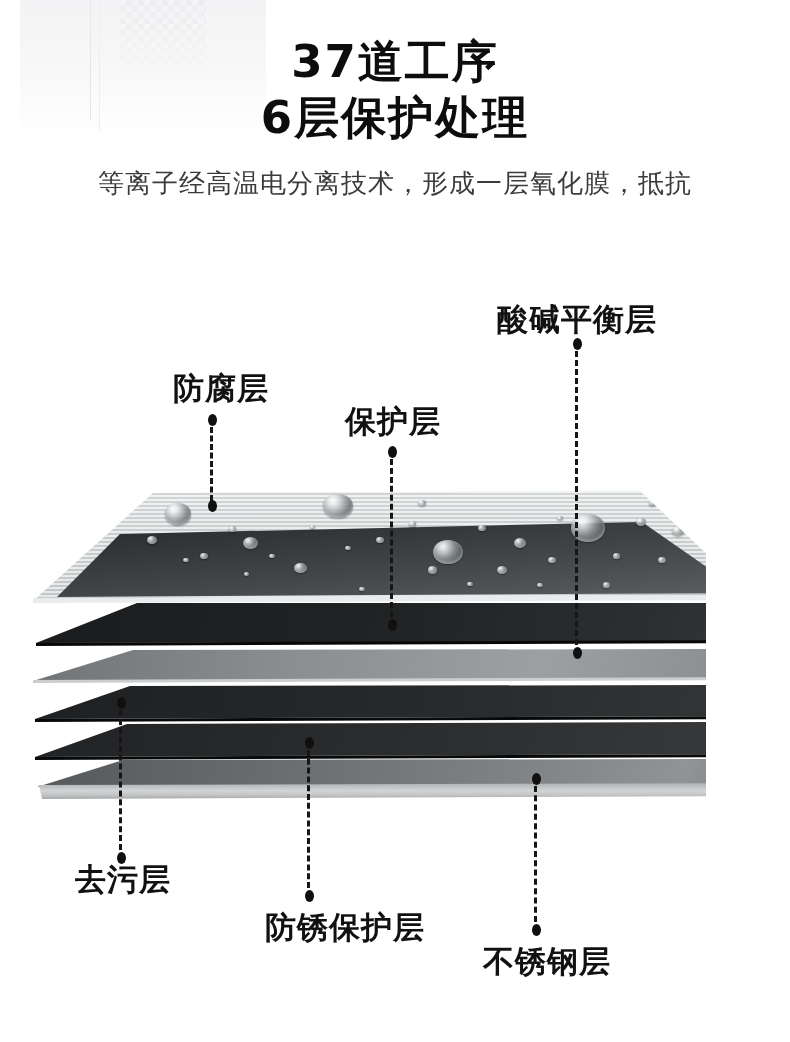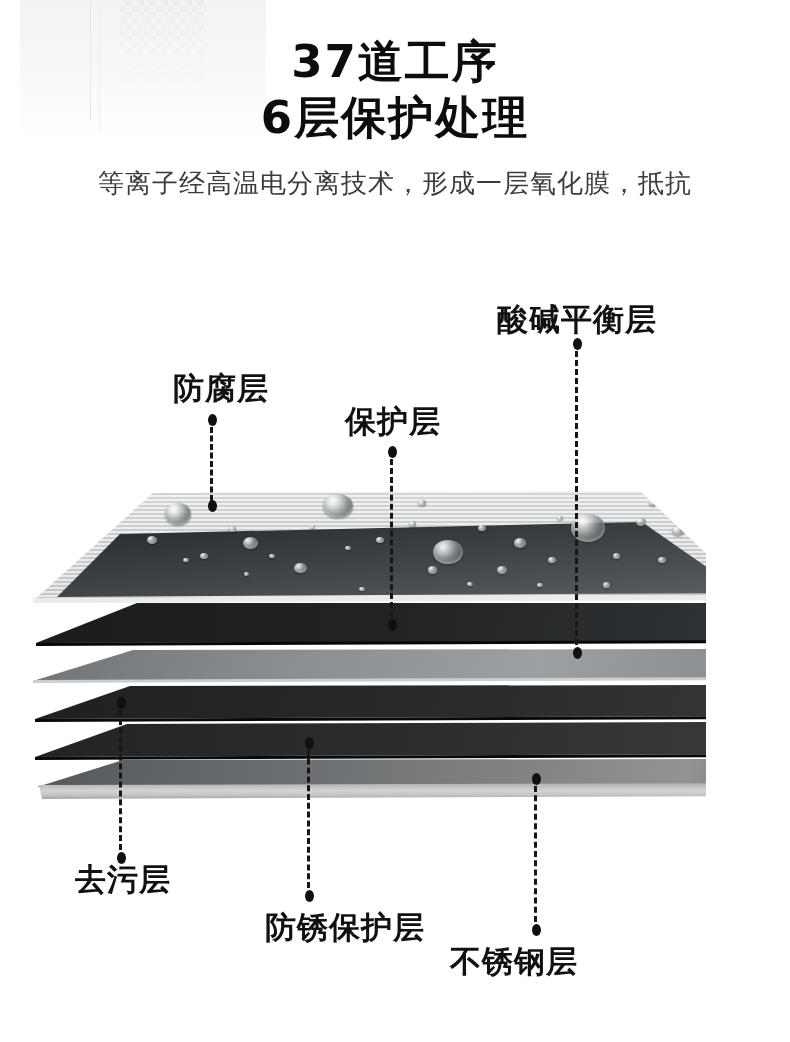--- a/index.html
+++ b/index.html
@@ -182,17 +182,17 @@
       <span class="dot" style="left:305px;top:737px;"></span>
       <span class="dash" style="left:307px;top:750px;height:138px;"></span>
       <span class="dot" style="left:305px;top:890px;"></span>
       <div class="callout-label" style="left:226px;top:910px;width:166px;margin-left:36px;">防锈保护层</div>
     </div>
 
     <div>
       <span class="dot" style="left:532px;top:773px;"></span>
       <span class="dash" style="left:534px;top:786px;height:136px;"></span>
       <span class="dot" style="left:532px;top:924px;"></span>
-      <div class="callout-label" style="left:440px;top:944px;width:148px;">不锈钢层</div>
+      <div class="callout-label" style="left:473px;top:944px;width:148px;">不锈钢层</div>
     </div>
 
   </div>
 </div>
 
 </body></html>

